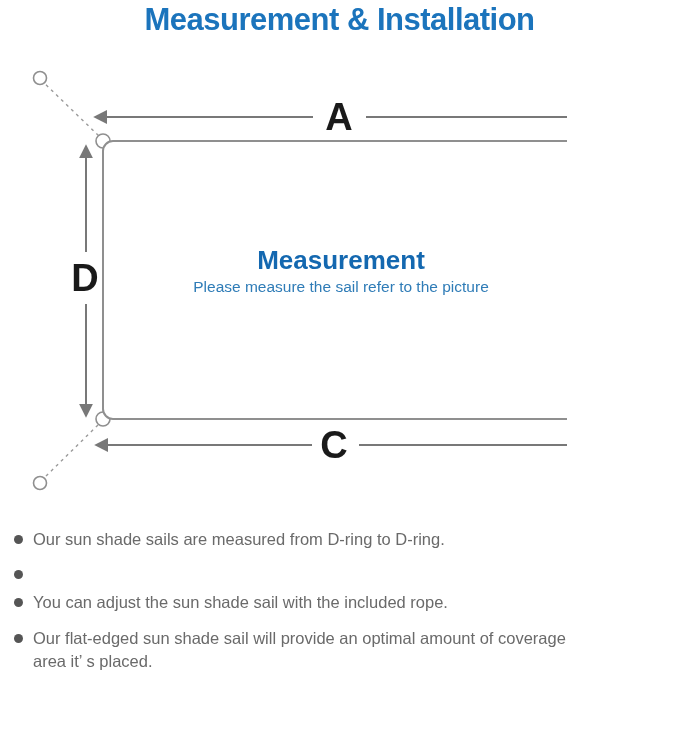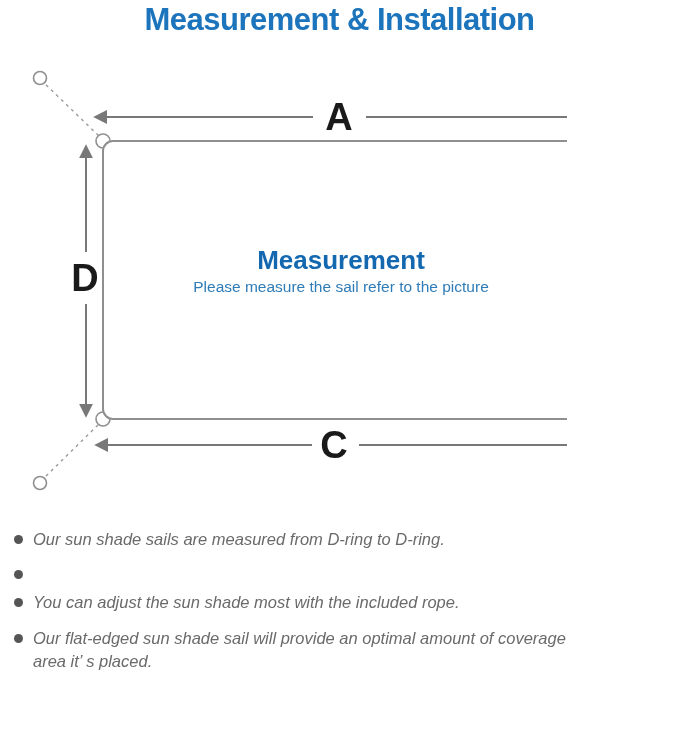--- a/index.html
+++ b/index.html
@@ -96,21 +96,20 @@
   .note-bullet {
     flex: 0 0 auto;
     width: 9px;
     height: 9px;
     border-radius: 50%;
     background: var(--bullet_dot_gray, #555555);
     margin: 7px 10px 0 2px;
   }
   .note-text {
     max-width: 646px;
-    font-style: italic;
   }
 </style>
 </head>
 <body>
 
 <div class="page">
 
   <div class="page-title">Measurement &amp; Installation</div>
 
   <svg class="diagram-svg" width="679" height="500" viewBox="0 0 679 500" xmlns="http://www.w3.org/2000/svg">
@@ -161,21 +160,21 @@
   <ul class="notes-list">
     <li class="note-item">
       <span class="note-bullet"></span>
       <span class="note-text">Our sun shade sails are measured from D-ring to D-ring.</span>
     </li>
     <li class="note-item">
       <span class="note-bullet"></span>
     </li>
     <li class="note-item">
       <span class="note-bullet"></span>
-      <span class="note-text">You can adjust the sun shade most with the included rope.</span>
+      <span class="note-text">You can adjust the sun shade sail with the included rope.</span>
     </li>
     <li class="note-item">
       <span class="note-bullet"></span>
       <span class="note-text">Our flat-edged sun shade sail will provide an optimal amount of coverage above the area it’ s placed.</span>
     </li>
   </ul>
 
 </div>
 
 </body></html>

